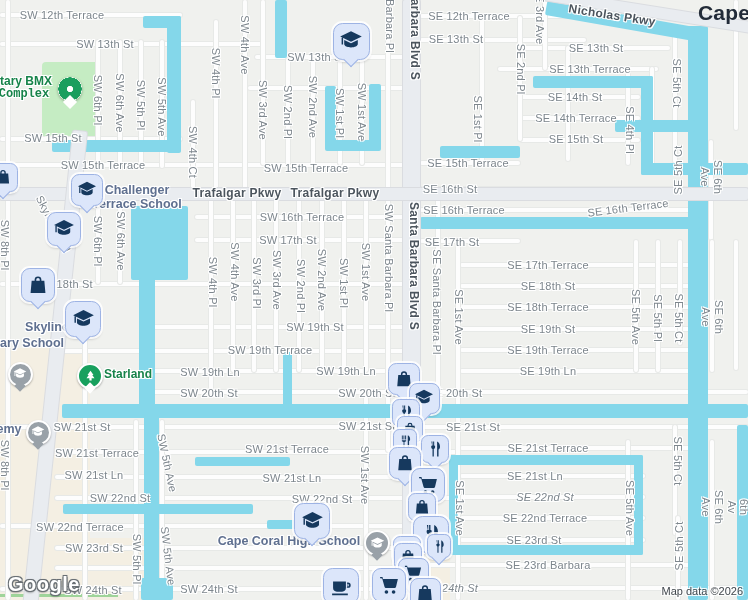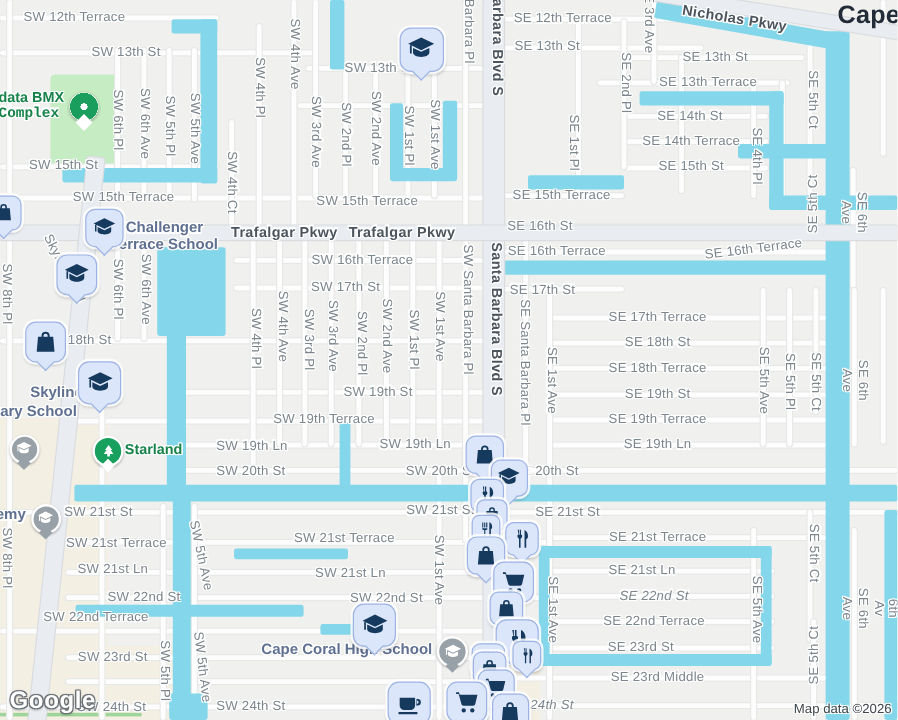--- a/index.html
+++ b/index.html
@@ -203,21 +203,21 @@
     <div class="lbl st" style="left: 455px; top: 393px; transform: translate(-50%, -50%) rotate(0deg); z-index: 20;">SE 20th St</div>
     <div class="lbl st" style="left: 82px; top: 427px; transform: translate(-50%, -50%) rotate(0deg); z-index: 20;">SW 21st St</div>
     <div class="lbl st" style="left: 367px; top: 426px; transform: translate(-50%, -50%) rotate(0deg); z-index: 20;">SW 21st St</div>
     <div class="lbl st" style="left: 473px; top: 427px; transform: translate(-50%, -50%) rotate(0deg); z-index: 20;">SE 21st St</div>
     <div class="lbl st" style="left: 97px; top: 453px; transform: translate(-50%, -50%) rotate(0deg); z-index: 20;">SW 21st Terrace</div>
     <div class="lbl st" style="left: 287px; top: 449px; transform: translate(-50%, -50%) rotate(0deg); z-index: 20;">SW 21st Terrace</div>
     <div class="lbl st" style="left: 94px; top: 475px; transform: translate(-50%, -50%) rotate(0deg); z-index: 20;">SW 21st Ln</div>
     <div class="lbl st" style="left: 292px; top: 478px; transform: translate(-50%, -50%) rotate(0deg); z-index: 20;">SW 21st Ln</div>
     <div class="lbl st" style="left: 120px; top: 498px; transform: translate(-50%, -50%) rotate(0deg); z-index: 20;">SW 22nd St</div>
     <div class="lbl st" style="left: 322px; top: 499px; transform: translate(-50%, -50%) rotate(0deg); z-index: 20;">SW 22nd St</div>
-    <div class="lbl st" style="left: 80px; top: 515px; transform: translate(-50%, -50%) rotate(0deg); z-index: 20;">SW 22nd Terrace</div>
+    <div class="lbl st" style="left: 80px; top: 527px; transform: translate(-50%, -50%) rotate(0deg); z-index: 20;">SW 22nd Terrace</div>
     <div class="lbl st" style="left: 94px; top: 548px; transform: translate(-50%, -50%) rotate(0deg); z-index: 20;">SW 23rd St</div>
     <div class="lbl st" style="left: 93px; top: 590px; transform: translate(-50%, -50%) rotate(0deg); z-index: 20;">SW 24th St</div>
     <div class="lbl st" style="left: 209px; top: 589px; transform: translate(-50%, -50%) rotate(0deg); z-index: 20;">SW 24th St</div>
     <div class="lbl st" style="left: 460px; top: 588px; transform: translate(-50%, -50%) rotate(0deg); z-index: 20; font-style: italic;">24th St</div>
     <div class="lbl st" style="left: 469px; top: 16px; transform: translate(-50%, -50%) rotate(0deg); z-index: 20;">SE 12th Terrace</div>
     <div class="lbl st" style="left: 456px; top: 39px; transform: translate(-50%, -50%) rotate(0deg); z-index: 20;">SE 13th St</div>
     <div class="lbl st" style="left: 596px; top: 48px; transform: translate(-50%, -50%) rotate(0deg); z-index: 20;">SE 13th St</div>
     <div class="lbl st" style="left: 590px; top: 69px; transform: translate(-50%, -50%) rotate(0deg); z-index: 20;">SE 13th Terrace</div>
     <div class="lbl st" style="left: 575px; top: 97px; transform: translate(-50%, -50%) rotate(0deg); z-index: 20;">SE 14th St</div>
     <div class="lbl st" style="left: 576px; top: 118px; transform: translate(-50%, -50%) rotate(0deg); z-index: 20;">SE 14th Terrace</div>
@@ -231,21 +231,21 @@
     <div class="lbl st" style="left: 548px; top: 286px; transform: translate(-50%, -50%) rotate(0deg); z-index: 20;">SE 18th St</div>
     <div class="lbl st" style="left: 548px; top: 307px; transform: translate(-50%, -50%) rotate(0deg); z-index: 20;">SE 18th Terrace</div>
     <div class="lbl st" style="left: 548px; top: 329px; transform: translate(-50%, -50%) rotate(0deg); z-index: 20;">SE 19th St</div>
     <div class="lbl st" style="left: 548px; top: 350px; transform: translate(-50%, -50%) rotate(0deg); z-index: 20;">SE 19th Terrace</div>
     <div class="lbl st" style="left: 548px; top: 371px; transform: translate(-50%, -50%) rotate(0deg); z-index: 20;">SE 19th Ln</div>
     <div class="lbl st" style="left: 548px; top: 448px; transform: translate(-50%, -50%) rotate(0deg); z-index: 20;">SE 21st Terrace</div>
     <div class="lbl st" style="left: 535px; top: 476px; transform: translate(-50%, -50%) rotate(0deg); z-index: 20;">SE 21st Ln</div>
     <div class="lbl st" style="left: 545px; top: 497px; transform: translate(-50%, -50%) rotate(0deg); z-index: 20; font-style: italic;">SE 22nd St</div>
     <div class="lbl st" style="left: 545px; top: 518px; transform: translate(-50%, -50%) rotate(0deg); z-index: 20;">SE 22nd Terrace</div>
     <div class="lbl st" style="left: 534px; top: 540px; transform: translate(-50%, -50%) rotate(0deg); z-index: 20;">SE 23rd St</div>
-    <div class="lbl st" style="left: 548px; top: 565px; transform: translate(-50%, -50%) rotate(0deg); z-index: 20;">SE 23rd Middle</div>
+    <div class="lbl st" style="left: 548px; top: 565px; transform: translate(-50%, -50%) rotate(0deg); z-index: 20;">SE 23rd Barbara</div>
     <div class="lbl st" style="left: 98px; top: 100px; transform: translate(-50%, -50%) rotate(90deg); z-index: 20;">SW 6th Pl</div>
     <div class="lbl st" style="left: 120px; top: 103px; transform: translate(-50%, -50%) rotate(90deg); z-index: 20;">SW 6th Ave</div>
     <div class="lbl st" style="left: 141px; top: 105px; transform: translate(-50%, -50%) rotate(90deg); z-index: 20;">SW 5th Pl</div>
     <div class="lbl st" style="left: 162px; top: 107px; transform: translate(-50%, -50%) rotate(90deg); z-index: 20;">SW 5th Ave</div>
     <div class="lbl st" style="left: 193px; top: 152px; transform: translate(-50%, -50%) rotate(90deg); z-index: 20;">SW 4th Ct</div>
     <div class="lbl st" style="left: 216px; top: 73px; transform: translate(-50%, -50%) rotate(90deg); z-index: 20;">SW 4th Pl</div>
     <div class="lbl st" style="left: 245px; top: 45px; transform: translate(-50%, -50%) rotate(90deg); z-index: 20;">SW 4th Ave</div>
     <div class="lbl st" style="left: 263px; top: 110px; transform: translate(-50%, -50%) rotate(90deg); z-index: 20;">SW 3rd Ave</div>
     <div class="lbl st" style="left: 288px; top: 112px; transform: translate(-50%, -50%) rotate(90deg); z-index: 20;">SW 2nd Pl</div>
     <div class="lbl st" style="left: 313px; top: 107px; transform: translate(-50%, -50%) rotate(90deg); z-index: 20;">SW 2nd Ave</div>
@@ -293,21 +293,21 @@
     <div class="lbl st" style="left: 53px; top: 224px; transform: translate(-50%, -50%) rotate(63deg); z-index: 20;">Skyline Blvd</div>
     <div class="lbl mj" style="left: 237px; top: 194px; transform: translate(-50%, -50%) rotate(0deg); z-index: 20;">Trafalgar Pkwy</div>
     <div class="lbl mj" style="left: 335px; top: 194px; transform: translate(-50%, -50%) rotate(0deg); z-index: 20;">Trafalgar Pkwy</div>
     <div class="lbl mj" style="left: 612px; top: 16px; transform: translate(-50%, -50%) rotate(9deg); z-index: 20;">Nicholas Pkwy</div>
     <div class="lbl poi" style="left: 137px; top: 197px; transform: translate(-50%, -50%) rotate(0deg); z-index: 20;">Challenger
 Terrace School</div>
     <div class="lbl poi" style="left: 47px; top: 327px; transform: translate(-50%, -50%) rotate(0deg); z-index: 20;">Skyline</div>
     <div class="lbl poi" style="left: 30px; top: 343px; transform: translate(-50%, -50%) rotate(0deg); z-index: 20;">tary School</div>
     <div class="lbl poi" style="left: 289px; top: 541px; transform: translate(-50%, -50%) rotate(0deg); z-index: 20;">Cape Coral High School</div>
     <div class="lbl poi" style="left: 9px; top: 429px; transform: translate(-50%, -50%) rotate(0deg); z-index: 20;">emy</div>
-    <div class="lbl park" style="left: 26px; top: 82px; transform: translate(-50%, -50%) rotate(0deg); z-index: 20;">data BMX</div>
+    <div class="lbl park" style="left: 26px; top: 82px; transform: translate(-50%, -50%) rotate(0deg); z-index: 20;">tary BMX</div>
     <div class="lbl park" style="left: 24px; top: 95px; transform: translate(-50%, -50%) rotate(0deg); z-index: 20; font-family: Liberation Mono, monospace;">Complex</div>
     <div class="lbl park" style="left: 128px; top: 375px; transform: translate(-50%, -50%) rotate(0deg); z-index: 20;">Starland</div>
     <div class="lbl city" style="left: 724px; top: 13px; transform: translate(-50%, -50%) rotate(0deg); z-index: 20;">Cape</div>
     <div class="pin pin-b" style="left: 332.5px; top: 22.5px; width: 35px; height: 35px; z-index: 40;">
       <span style="display: flex; align-items: center; justify-content: center;">
         <svg viewBox="0 0 24 24" width="24" height="24">
           <path d="M12 2.2 1.2 7.5 12 12.8 22.8 7.5Z M5.2 10.9v4.1c0 1.9 3 3.4 6.8 3.4s6.8-1.5 6.8-3.4v-4.1L12 14.2Z M2.6 8.7h1.5v6.8H2.6Z" fill="#16395e" fill-rule="evenodd"></path>
         </svg>
       </span>
     </div>

